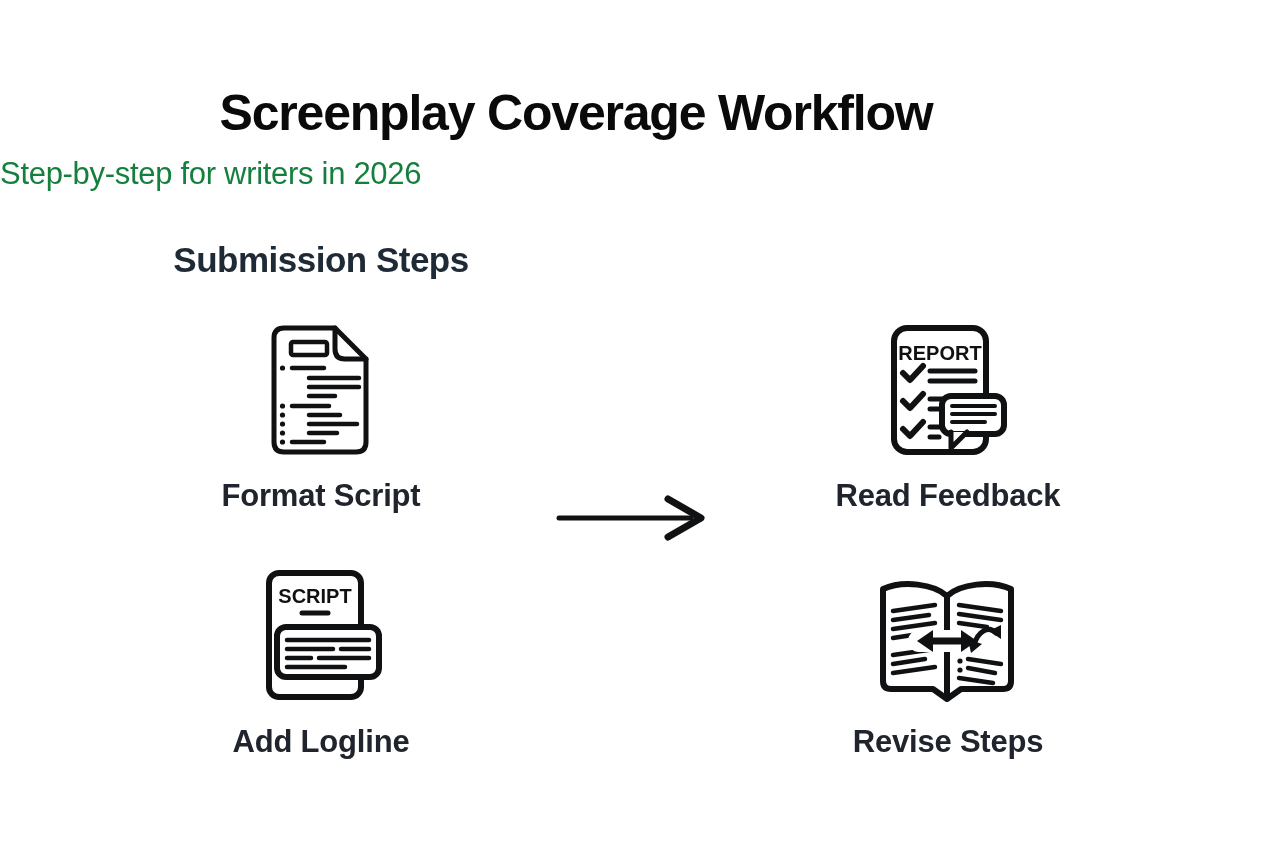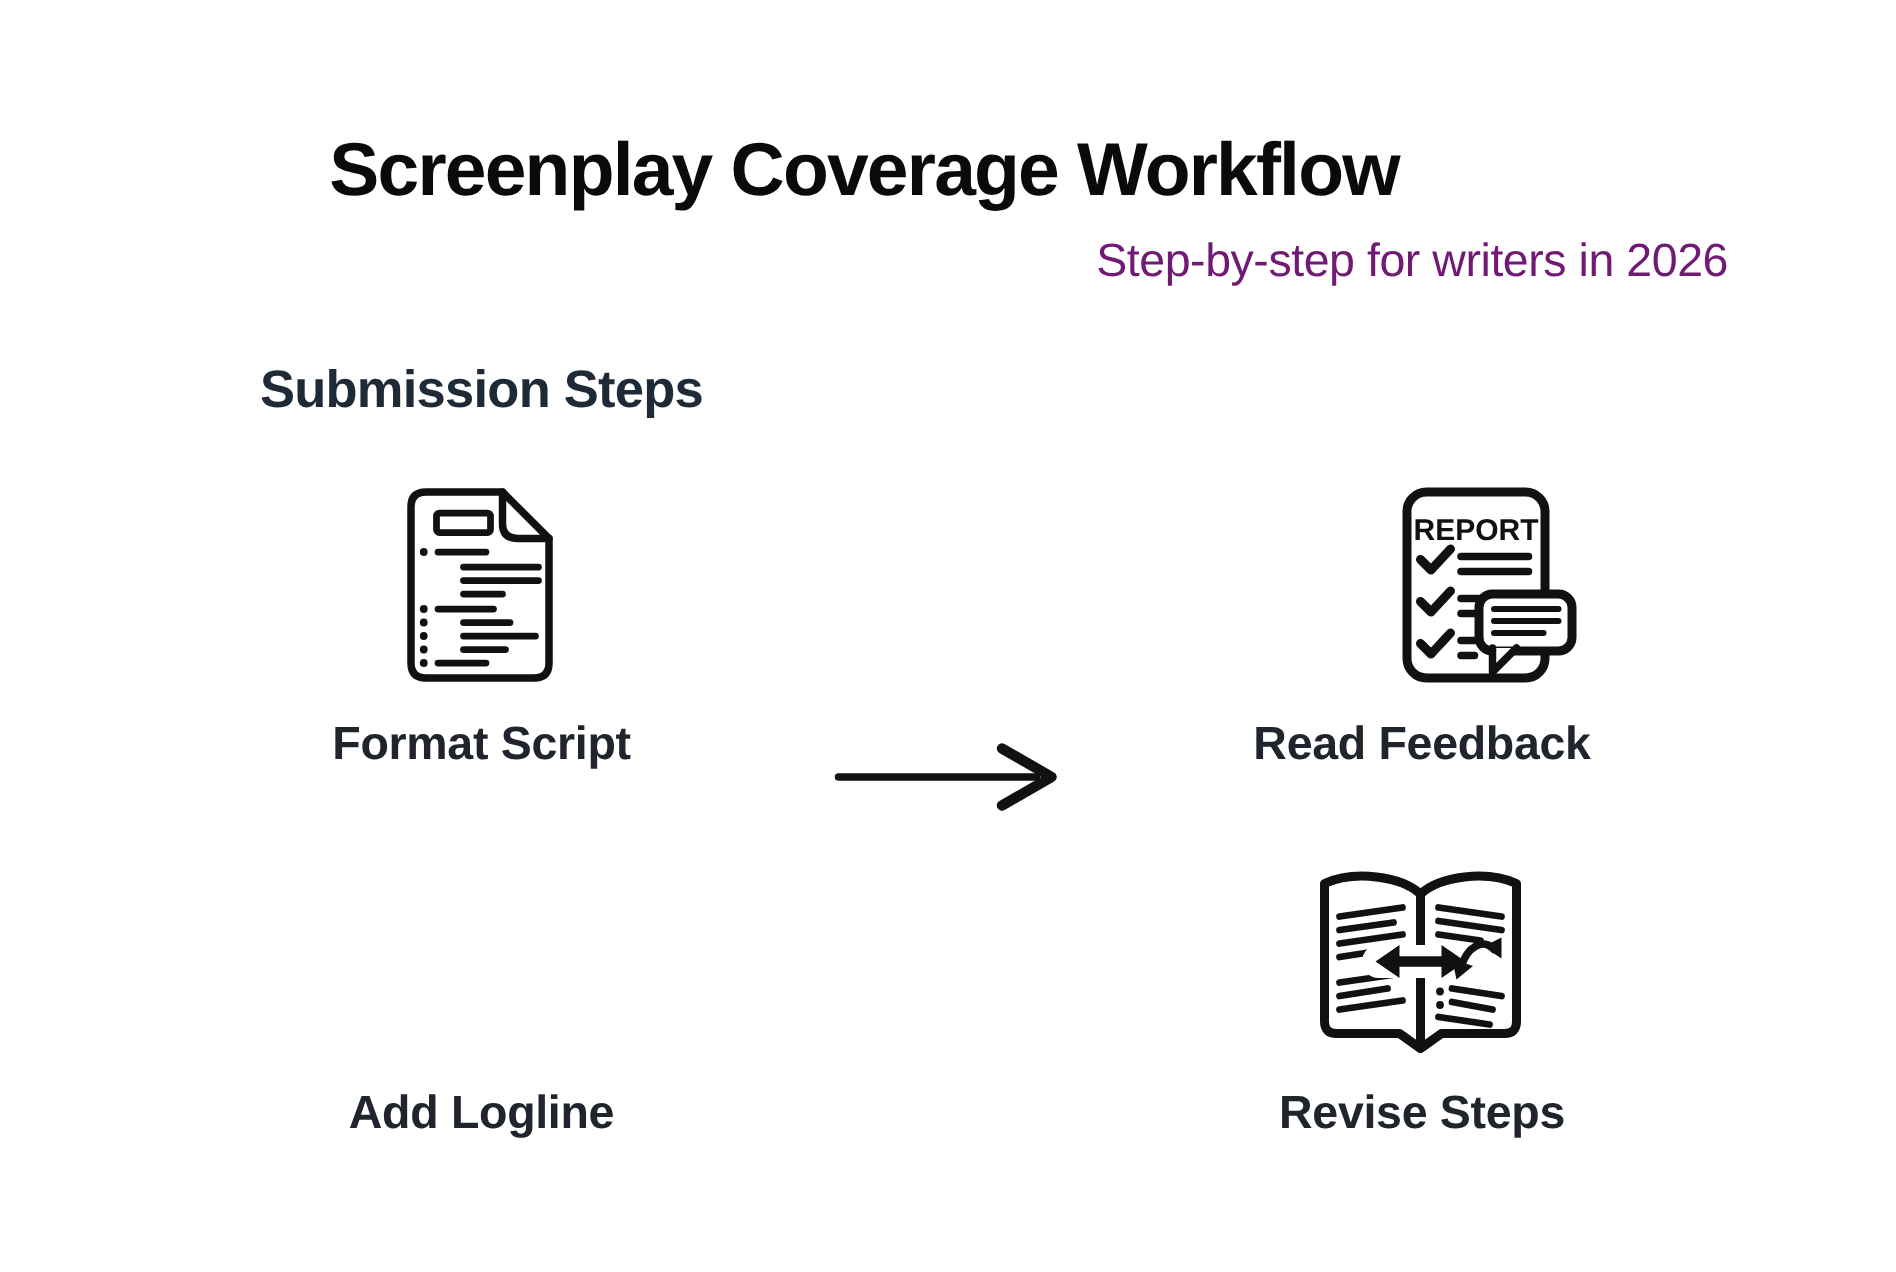--- a/index.html
+++ b/index.html
@@ -14,44 +14,44 @@
     color: #101113;
   }
   .title {
     position: absolute; top: 84px; left: 0; width: 100%;
     text-align: center;
     font-size: 50px; font-weight: 700; letter-spacing: -1.2px;
     color: #0a0a0b;
   }
   .subtitle {
     position: absolute; top: 156px; left: 0; width: 100%;
-    text-align: right;
+    text-align: left;
     font-size: 31px; font-weight: 400; letter-spacing: -0.3px;
-    color: #701a75;
+    color: #15803d;
   }
   .col-heading {
     position: absolute; top: 240px; width: 440px;
     text-align: center;
     font-size: 35px; font-weight: 700; letter-spacing: -0.5px;
     color: #1f2a37;
   }
   .col-left  { left: 101px; text-align: center; }
   .col-right { left: 728px; }
   .step-label {
     position: absolute; width: 440px;
     text-align: center;
     font-size: 31px; font-weight: 700; letter-spacing: -0.2px;
     color: #20252d;
   }
   .row1-label { top: 478px; }
   .row2-label { top: 724px; }
   .icon { position: absolute; }
   .icon svg { display: block; }
   .fmt-icon    { left: 267px; top: 324px; }
-  .report-icon { left: 933px; top: 324px; text-decoration: underline; }
+  .report-icon { left: 889px; top: 324px; text-decoration: underline; }
   .script-icon { left: 259px; top: 569px; }
   .book-icon   { left: 873px; top: 575px; }
   .arrow-wrap  { position: absolute; left: 556px; top: 495px; }
   .icon-caption-text {
     font-family: "Liberation Sans", sans-serif;
     font-weight: 700;
   }
 </style>
 </head>
 <body>
@@ -112,20 +112,36 @@
       <rect x="53" y="72" width="62" height="38" rx="9" fill="#ffffff"></rect>
       <path d="M62 108 V124 L78 108" fill="#ffffff" stroke-width="5"></path>
       <g stroke-width="4">
         <path d="M63 82 H106"></path>
         <path d="M63 90 H106"></path>
         <path d="M63 98 H96"></path>
       </g>
     </svg>
   </div>
 
+  <div class="icon script-icon">
+    <svg width="124" height="132" viewBox="0 0 124 132" fill="none" stroke="#101113" stroke-width="6" stroke-linecap="round" stroke-linejoin="round">
+      <rect x="10" y="4" width="92" height="124" rx="10" fill="#ffffff"></rect>
+      <text class="icon-caption-text" x="56" y="34" text-anchor="middle" font-size="20" fill="#101113" stroke="none">SCRIPT</text>
+      <path d="M43 44 H69" stroke-width="5"></path>
+      <rect x="18" y="58" width="102" height="50" rx="9" fill="#ffffff"></rect>
+      <g stroke-width="4.5">
+        <path d="M28 71 H110"></path>
+        <path d="M28 80 H74"></path>
+        <path d="M82 80 H110"></path>
+        <path d="M28 89 H52"></path>
+        <path d="M60 89 H110"></path>
+        <path d="M28 98 H86"></path>
+      </g>
+    </svg>
+  </div>
 
   <div class="icon book-icon">
     <svg width="148" height="128" viewBox="0 0 148 128" fill="none" stroke="#101113" stroke-width="6" stroke-linecap="round" stroke-linejoin="round">
       <path d="M74 21 C61 9 30 5 10 14 L10 106 Q10 114 18 114 H60 L74 124 L88 114 H130 Q138 114 138 106 L138 14 C118 5 87 9 74 21 Z" fill="#ffffff"></path>
       <path d="M74 22 V120"></path>
       <g stroke-width="4.5">
         <path d="M20 36 L62 30"></path>
         <path d="M20 45 L56 40"></path>
         <path d="M20 54 L62 48"></path>
         <path d="M20 63 L46 59"></path>

